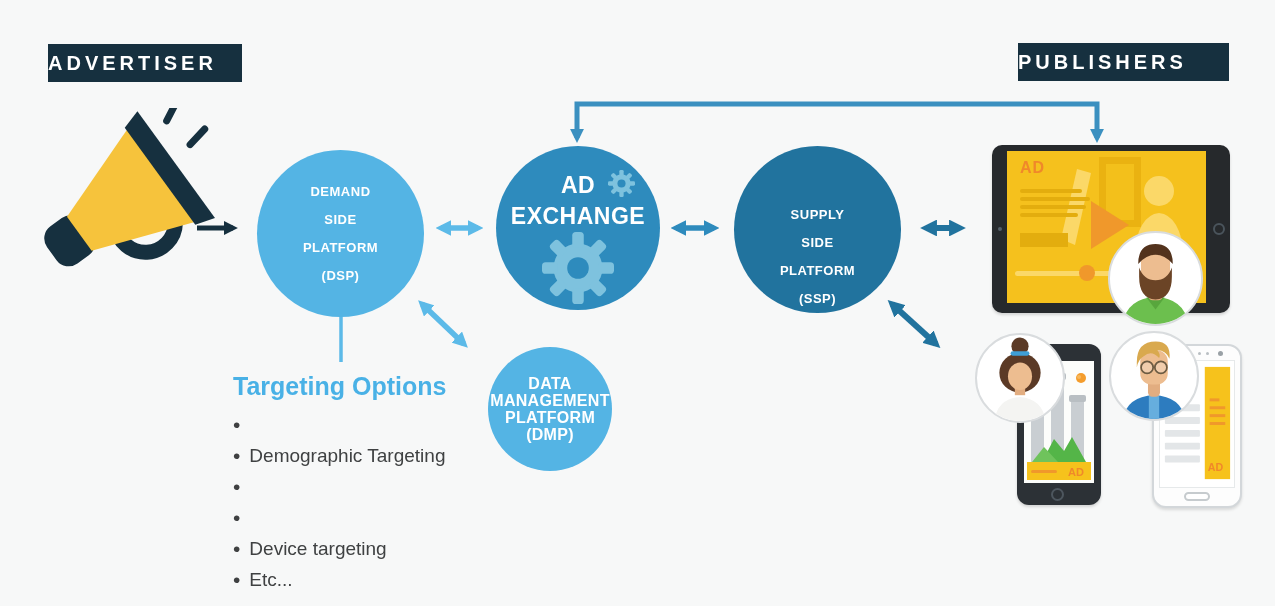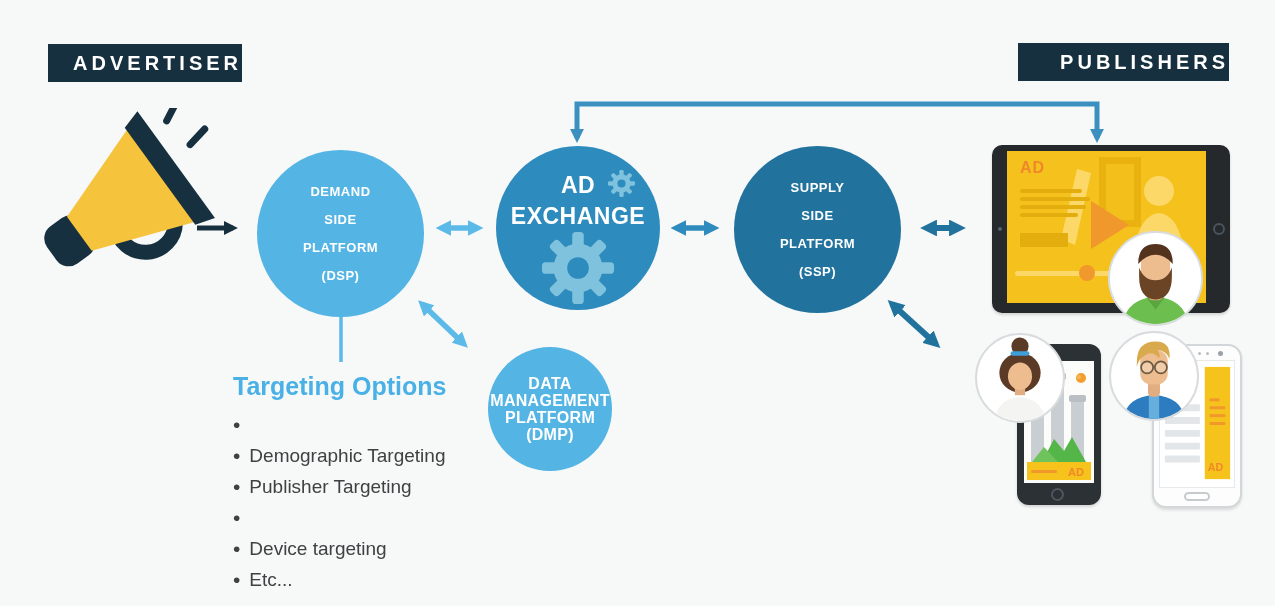--- a/index.html
+++ b/index.html
@@ -12,28 +12,28 @@
   body{font-family:"Liberation Sans",sans-serif;background:var(--bg);}
   #canvas{position:relative;width:1275px;height:606px;background:var(--bg);overflow:hidden;}
   #connectors{position:absolute;left:0;top:0;pointer-events:none;}
   .s-navy{stroke:var(--navy);} .m-navy{fill:var(--navy);}
   .s-steel{stroke:var(--blue-steel);} .m-steel{fill:var(--blue-steel);}
   .s-light{stroke:var(--arrow-light);} .m-light{fill:var(--arrow-light);}
   .s-mid{stroke:var(--blue-mid);} .m-mid{fill:var(--blue-mid);}
   .s-dark{stroke:var(--blue-dark);} .m-dark{fill:var(--blue-dark);}
 
   .tag{position:absolute;background:var(--navy);color:#fff;font-weight:700;
-       font-size:20px;line-height:38px;letter-spacing:4px;text-align:right;}
+       font-size:20px;line-height:38px;letter-spacing:4px;text-align:left;}
   #advertiser{left:48px;top:44px;width:194px;height:38px;}
   #publishers{left:1018px;top:43px;width:211px;height:38px;}
 
   .circle{position:absolute;border-radius:50%;color:#fff;font-weight:700;text-align:center;
           display:flex;flex-direction:column;align-items:center;justify-content:center;}
   #dsp{left:257px;top:150px;width:167px;height:167px;background:var(--blue-light);}
-  #ssp{left:734px;top:146px;width:167px;height:167px;background:var(--blue-dark);}
+  #ssp{left:734px;top:146px;width:167px;height:167px;background:var(--blue-dark);justify-content:flex-end;}
   #adx{left:496px;top:146px;width:164px;height:164px;background:var(--blue-mid);justify-content:flex-start;padding-top:24px;}
   #dmp{left:488px;top:347px;width:124px;height:124px;background:var(--blue-light);}
   #dsp .cl,#ssp .cl{font-size:13px;line-height:28px;letter-spacing:.5px;}
   #adx .cl{font-size:23px;line-height:31px;letter-spacing:.5px;}
   #dmp .cl{font-size:16px;line-height:17px;letter-spacing:.3px;}
   .gear{position:absolute;color:var(--gear);}
   .gear-hole{fill:var(--blue-mid);}
   #gear-small{left:112px;top:24px;width:27px;height:27px;}
   #gear-big{left:46px;top:86px;width:72px;height:72px;}
 
@@ -182,21 +182,20 @@
     <ul>
       <li>
           <span class="bul">•</span>
         </li>
       <li>
           <span class="bul">•</span>
           <span>Demographic Targeting</span>
         </li>
       <li>
           <span class="bul">•</span>
-          <span>Publisher Targeting</span>
         </li>
       <li>
           <span class="bul">•</span>
         </li>
       <li>
           <span class="bul">•</span>
           <span>Device targeting</span>
         </li>
       <li>
           <span class="bul">•</span>

